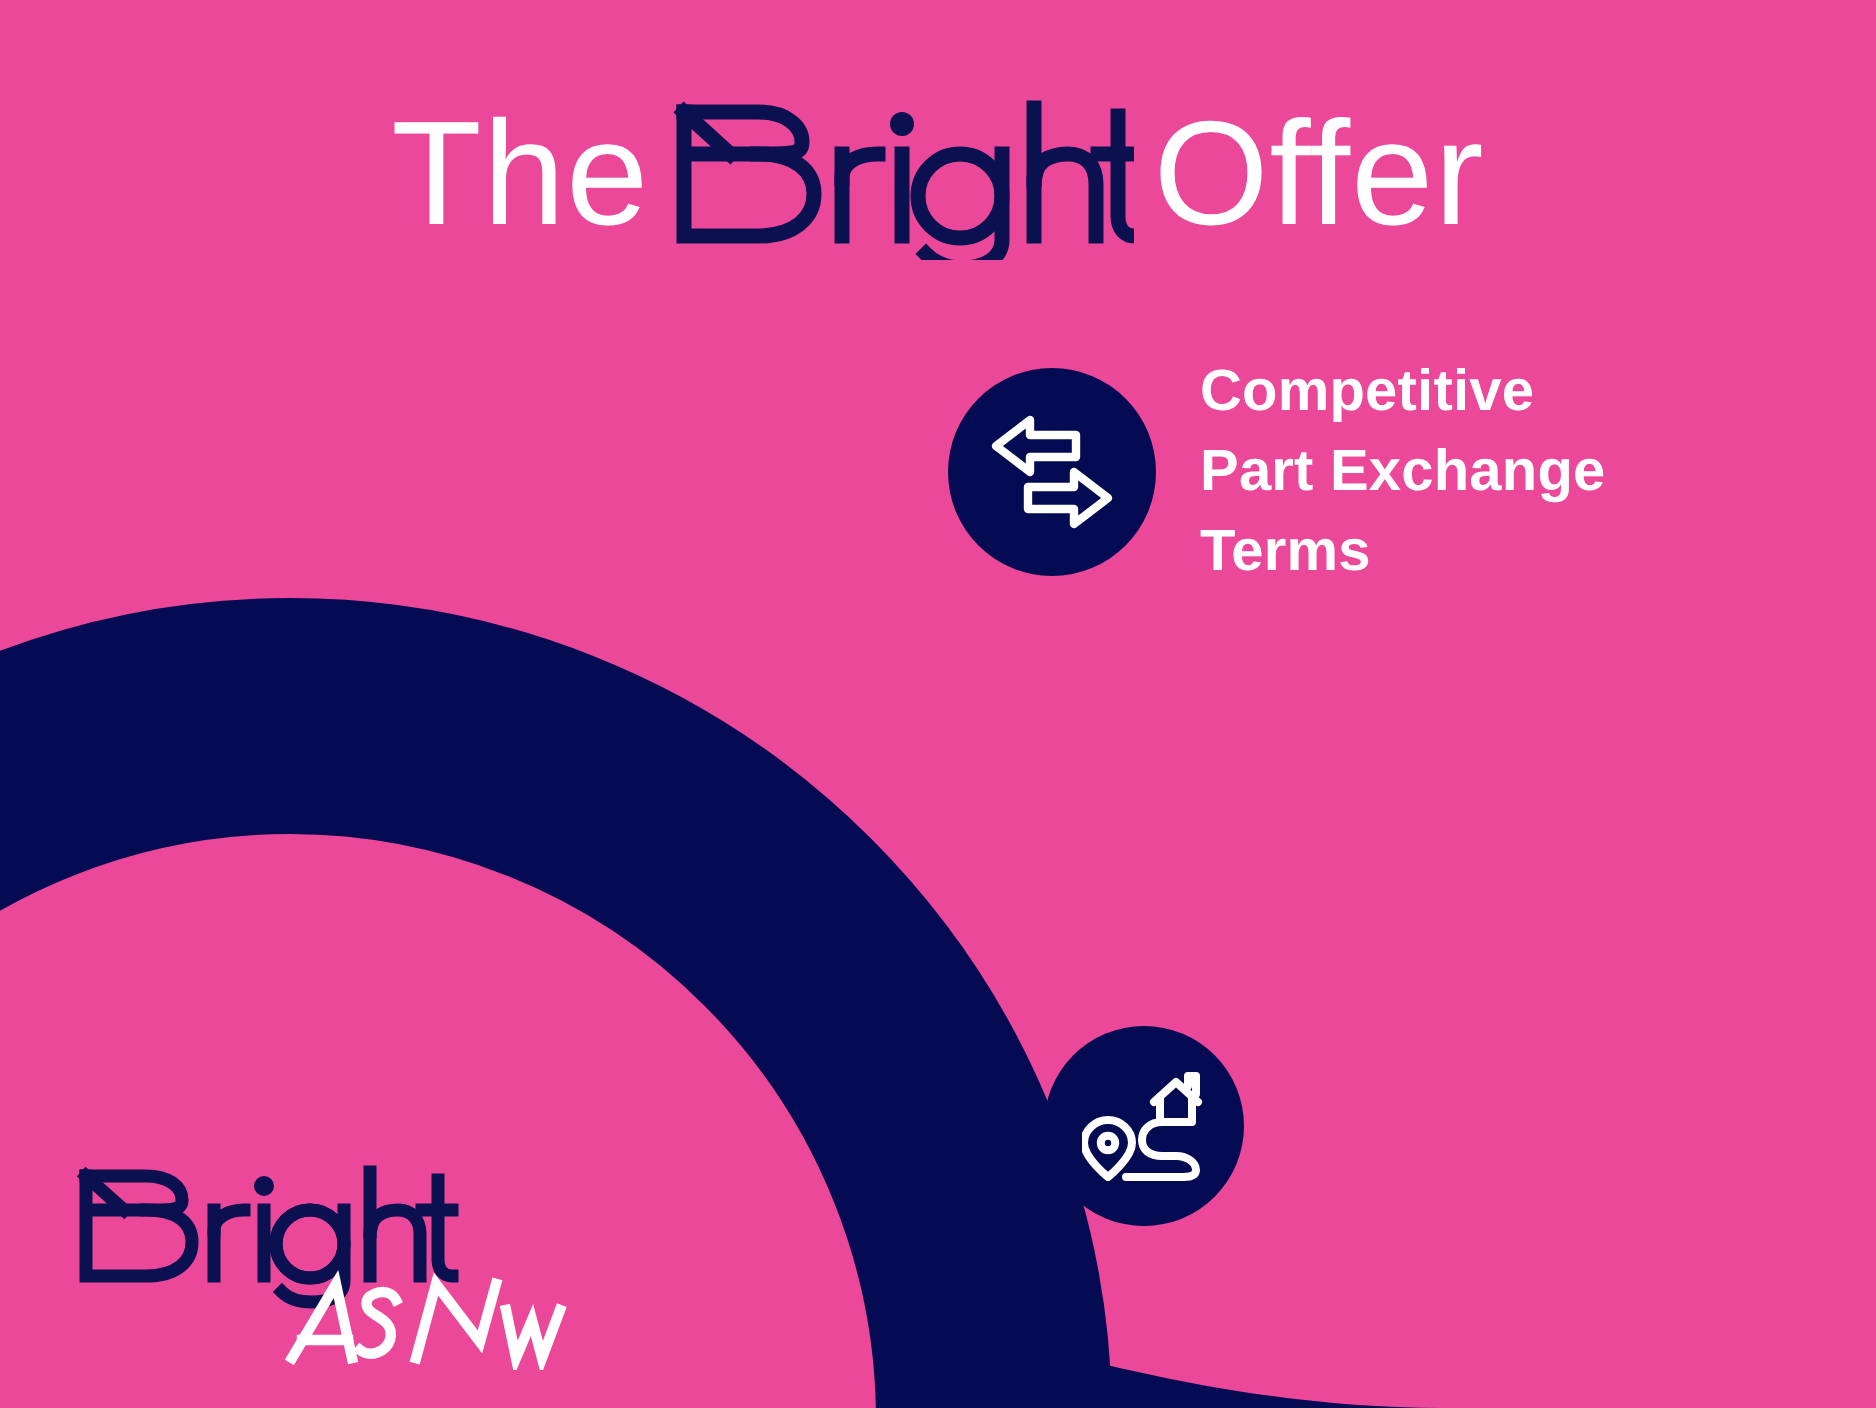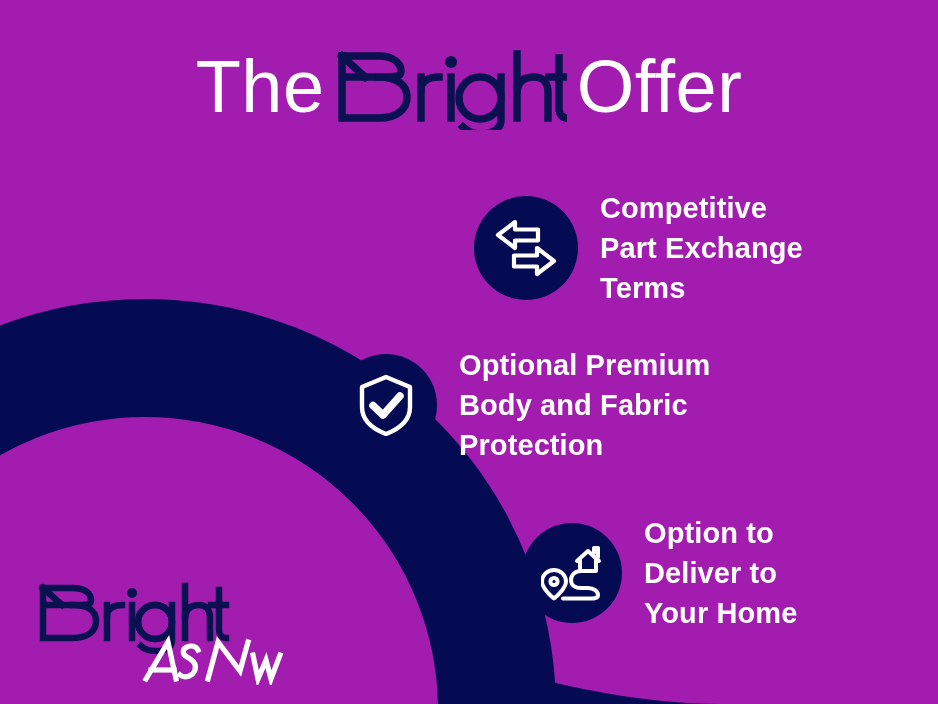--- a/index.html
+++ b/index.html
@@ -5,21 +5,21 @@
   html, body {
     margin: 0;
     padding: 0;
     background: #ffffff;
   }
   #poster {
     position: relative;
     width: 938px;
     height: 704px;
     overflow: hidden;
-    background: #a21caf;
+    background: #ec4899;
     font-family: "Liberation Sans", sans-serif;
   }
 
   
   #bg-art {
     position: absolute;
     left: 0; top: 0;
     width: 938px; height: 704px;
     pointer-events: none;
   }
@@ -68,21 +68,21 @@
     font-weight: bold;
     font-size: 29px;
     line-height: 1.38;
     letter-spacing: 0.1px;
     margin-left: 22px;
     white-space: pre-line;
   }
 
   #benefit-0 { left: 78px;  top: 176px; }
   #benefit-0 .badge { width: 104px; height: 104px; }
-  #benefit-1 { left: 474px; top: 176px; margin-top: 12px; }
+  #benefit-1 { left: 474px; top: 176px; }
   #benefit-1 .badge { width: 104px; height: 104px; }
   #benefit-2 { left: 335px; top: 345px; }
   #benefit-2 .badge { width: 102px; height: 102px; }
   #benefit-3 { left: 522px; top: 513px; }
   #benefit-3 .badge { width: 100px; height: 100px; }
 
   
   #brand-lockup {
     position: absolute;
     left: 38px;
@@ -138,51 +138,37 @@
           <path d="M21,4 L4,17 L21,30 L21,22.5 L44,22.5 L44,11.5 L21,11.5 Z"></path>
           <path d="M43,30 L60,43 L43,56 L43,48.5 L20,48.5 L20,37.5 L43,37.5 Z"></path>
         </g>
       </svg>
     </div>
     <div class="benefit-label">Competitive
 Part Exchange
 Terms</div>
   </div>
 
-  <div class="benefit" id="benefit-2">
-    <div class="badge">
-      <svg width="56" height="62" viewBox="0 0 56 62">
-        <path d="M28,3 L52,13 L52,33 C52,47 41,55 28,60 C15,55 4,47 4,33 L4,13 Z" fill="none" stroke="#ffffff" stroke-width="4.4" stroke-linejoin="round"></path>
-        <path d="M15,31.5 L25,41 L42,22" fill="none" stroke="#ffffff" stroke-width="7.5" stroke-linejoin="round" stroke-linecap="round"></path>
-      </svg>
-    </div>
-    <div class="benefit-label">Optional Premium
-Body and Fabric
-Protection</div>
-  </div>
 
   <div class="benefit" id="benefit-3">
     <div class="badge">
       <svg width="62" height="58" viewBox="0 0 62 58">
         <g fill="none" stroke="#ffffff" stroke-width="4" stroke-linejoin="round" stroke-linecap="round">
 
           <path d="M36,17 L47,7 L58,17"></path>
           <path d="M39,14.5 L39,27 L55,27 L55,14.5"></path>
           <path d="M53,9 L53,4 L57,4 L57,13"></path>
 
           <path d="M47,27 L40,27 C34,27 30,31 30,36 C30,41 34,44 40,44 L47,44 C53,44 57,47.5 57,51 C57,54.5 53,54.5 49,54.5 L22,54.5"></path>
 
           <path d="M13,26 C19.6,26 25,31.2 25,37.5 C25,45 13,54.5 13,54.5 C13,54.5 1,45 1,37.5 C1,31.2 6.4,26 13,26 Z"></path>
           <circle cx="13" cy="37.5" r="3.6"></circle>
         </g>
       </svg>
     </div>
-    <div class="benefit-label">Option to
-Deliver to
-Your Home</div>
   </div>
 
   <div id="brand-lockup">
     <svg width="260" height="105" viewBox="0 0 260 105">
 
       <g fill="none" stroke="#0A1050" stroke-width="6.5" stroke-linecap="square">
         <path d="M5,8 L5,58 L35,58 C50,58 58,51 58,41 C58,31 50,25 35,25 L5,25"></path>
         <path d="M5,8 L35,8 C46,8 53,13 53,20 C53,25 49,25 35,25"></path>
         <path d="M5,8 L24,25"></path>
         <path d="M69,25 L69,58"></path>

